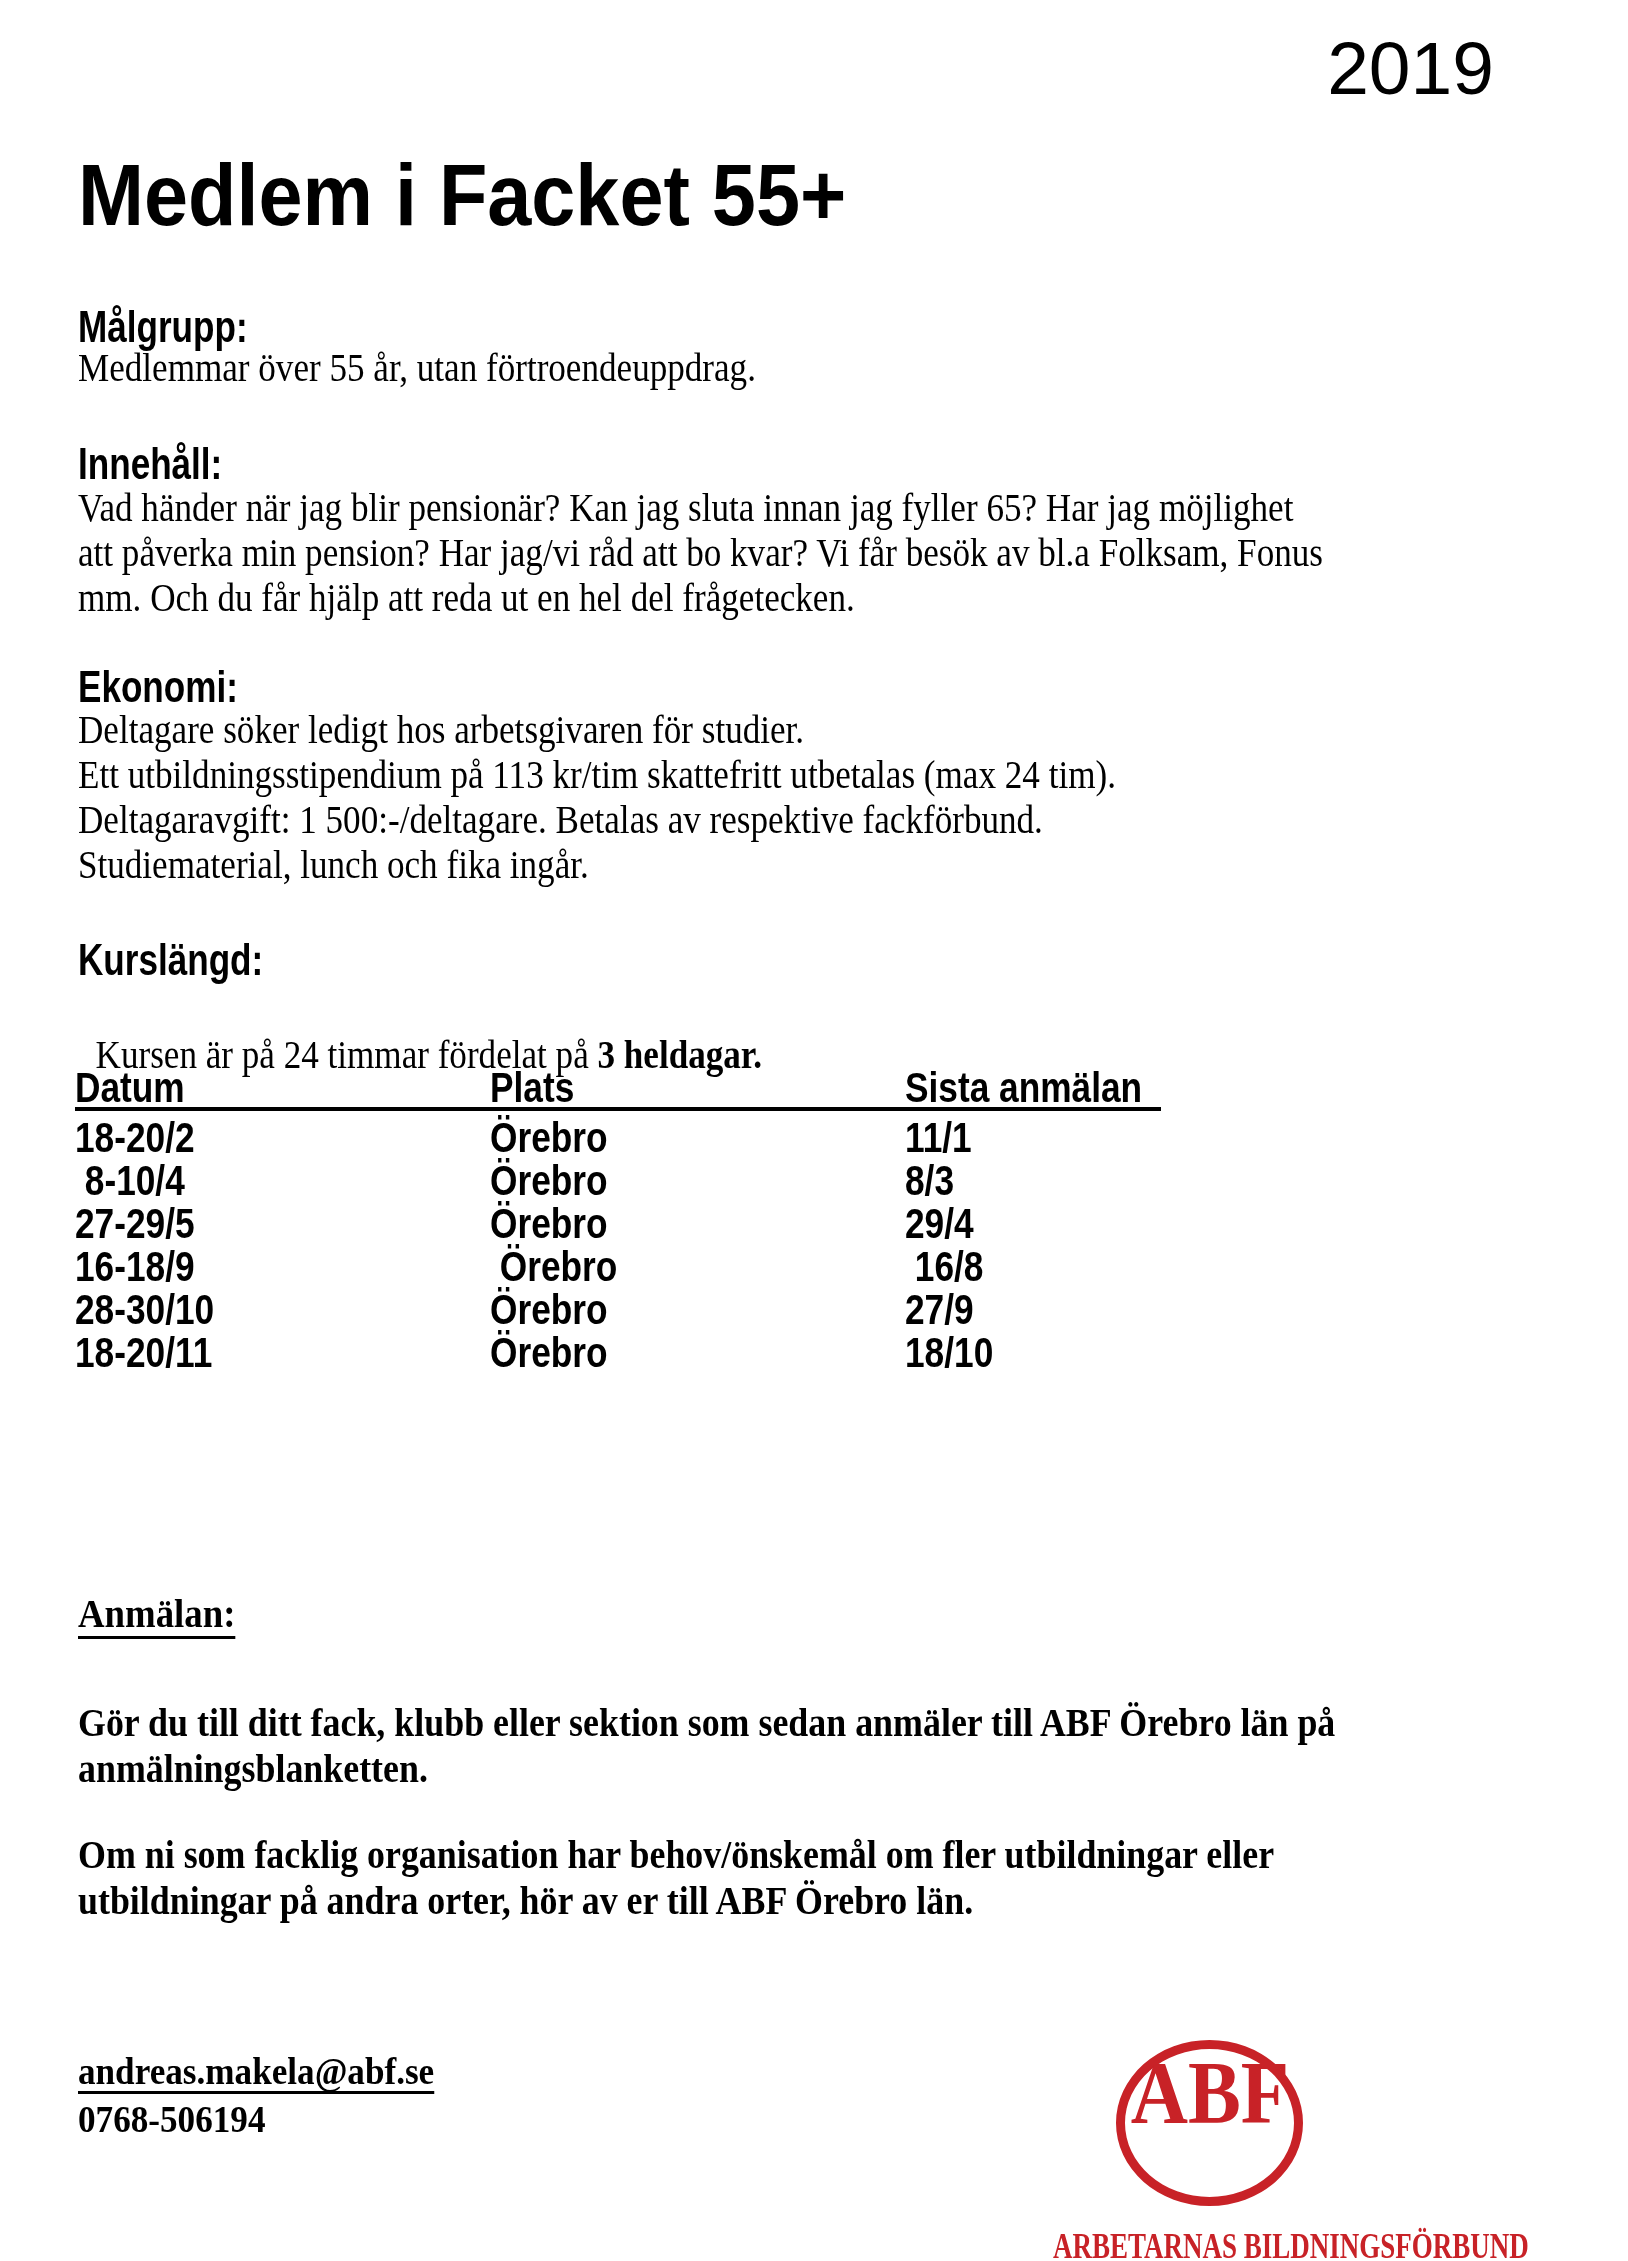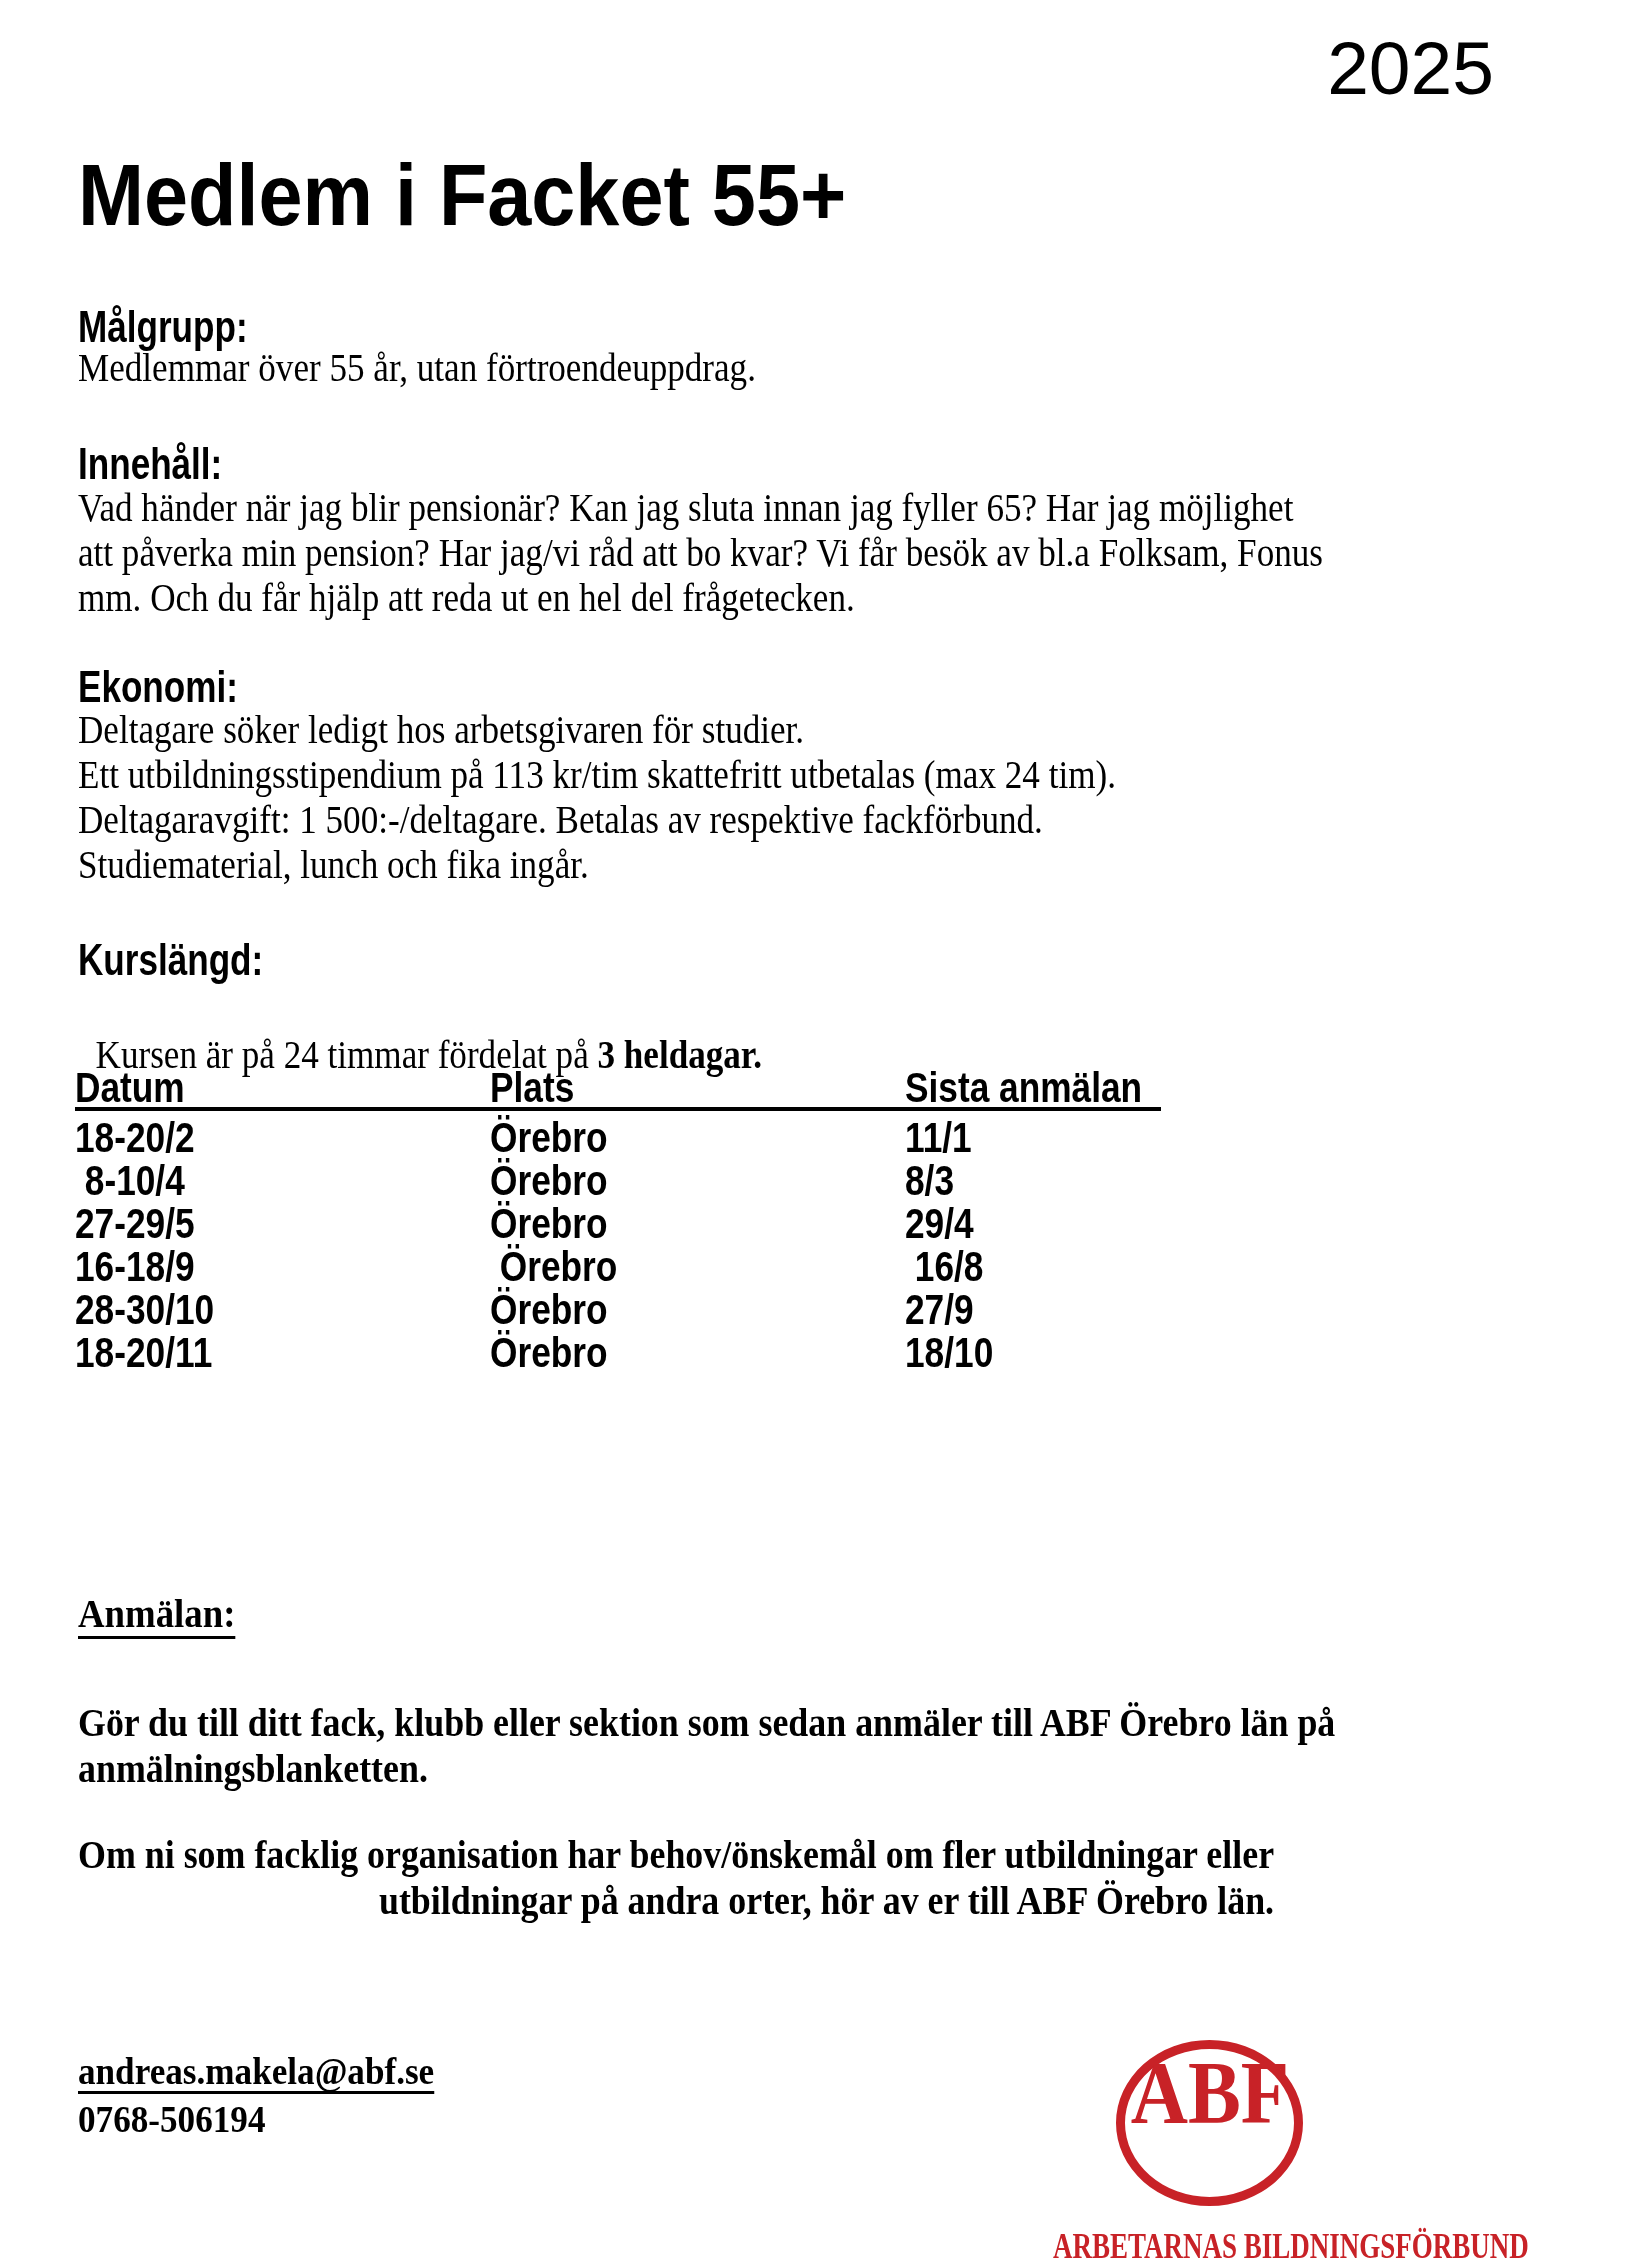--- a/index.html
+++ b/index.html
@@ -67,21 +67,21 @@
     transform:scaleX(.9);white-space:pre;
   }
   .logo-subtitle{
     font-family:"Liberation Serif",serif;font-weight:bold;font-size:36px;line-height:1;
     white-space:pre;transform:scaleX(.75);transform-origin:0 0;
   }
 </style>
 </head>
 <body>
 
-<div class="abs year" style="top:31px;right:135px;">2025</div>
+<div class="abs year" style="top:31px;right:135px;">2019</div>
 
 <div class="abs title" style="top:151px;left:78px;">Medlem i Facket 55+</div>
 
 <div class="abs h-sans" style="top:304px;left:78px;">Målgrupp:</div>
 <div class="abs" style="top:345px;left:78px;">
 
 <div class="serif-line">Medlemmar över 55 år, utan förtroendeuppdrag.</div>
   </div>
 
 <div class="abs h-sans" style="top:441px;left:78px;">Innehåll:</div>
@@ -148,21 +148,21 @@
 
 <div class="abs" style="top:1592px;left:78px;">
   <span class="anm-heading">Anmälan:</span>
 </div>
 <div class="abs" style="top:1700px;left:78px;">
 
 <div class="serif-bold-line">Gör du till ditt fack, klubb eller sektion som sedan anmäler till ABF Örebro län på</div>
     <div class="serif-bold-line">anmälningsblanketten.</div>
   </div>
 
-<div class="abs" style="top:1832px;left:78px;text-align:right;">
+<div class="abs" style="top:1832px;left:78px;">
 
 <div class="serif-bold-line">Om ni som facklig organisation har behov/önskemål om fler utbildningar eller</div>
     <div class="serif-bold-line">utbildningar på andra orter, hör av er till ABF Örebro län.</div>
   </div>
 
 <div class="abs" style="top:2053px;left:78px;">
   <div class="email-wrap">
     <a href="#" class="email">andreas.makela@abf.se</a>
   </div>
   <div class="contact-line" style="margin-top:4.5px;">0768-506194</div>

